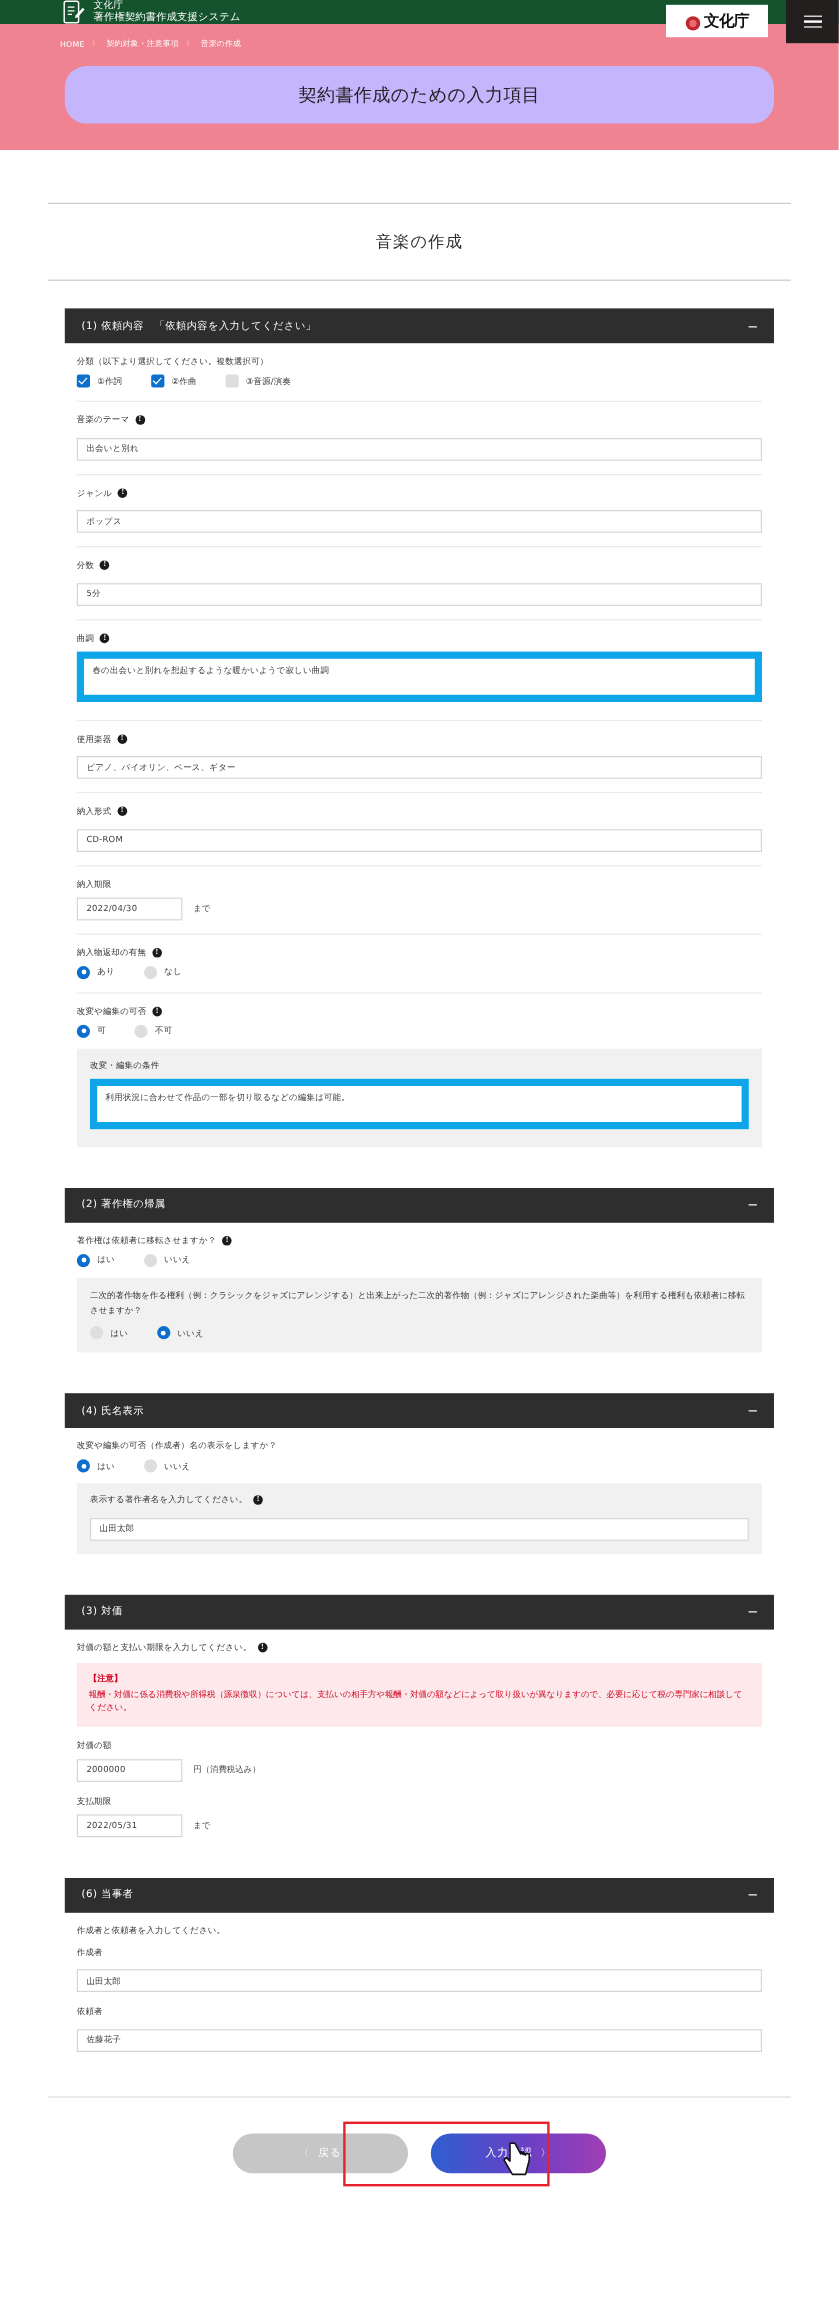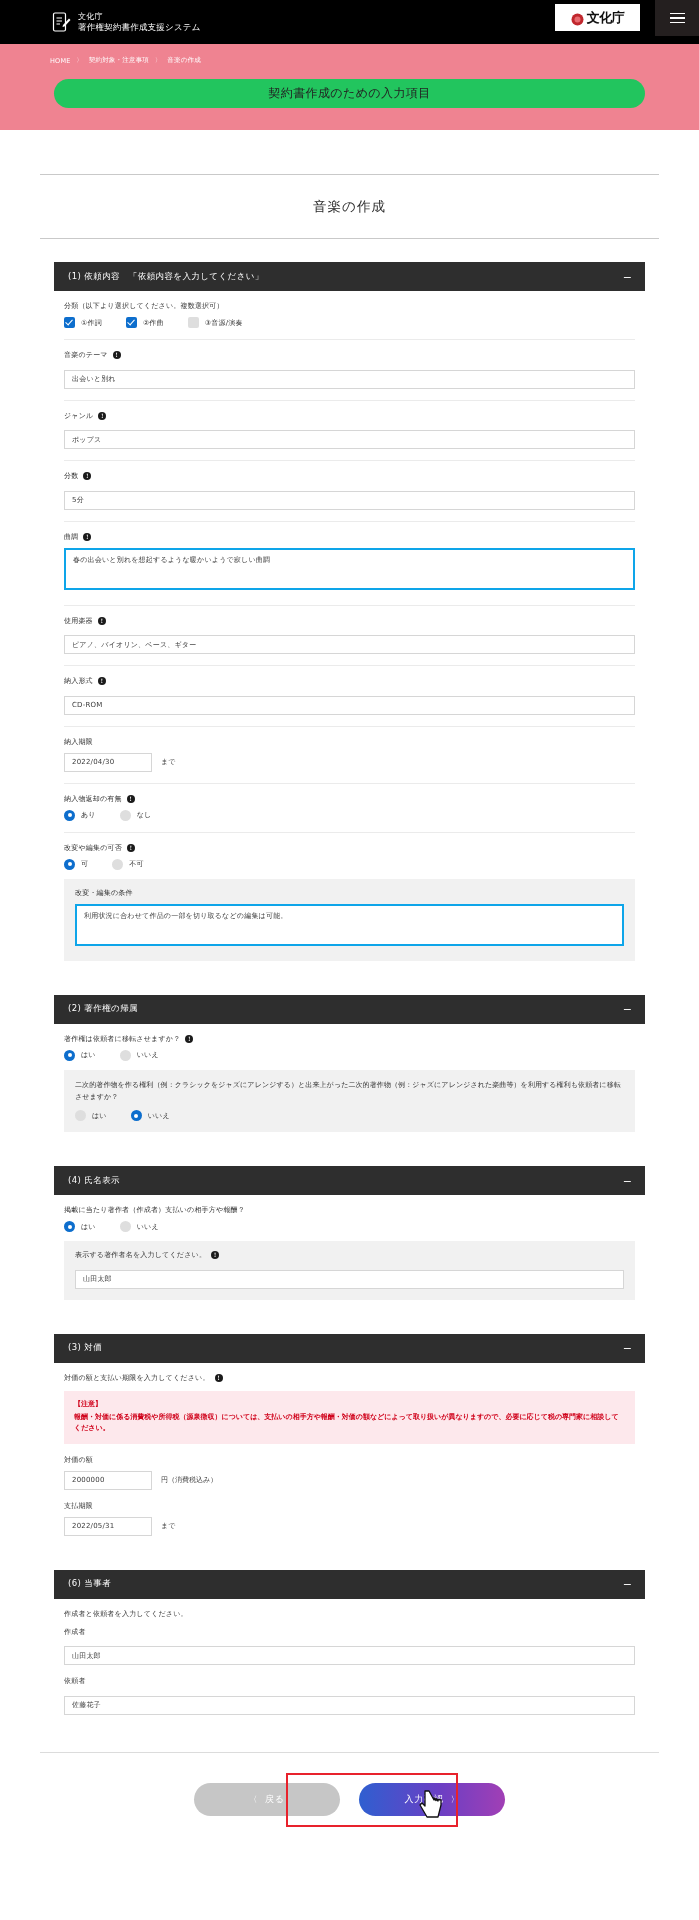--- a/index.html
+++ b/index.html
@@ -6,22 +6,22 @@
   html, body {
     width: 699px;
     background: #ffffff;
     font-family: "DejaVu Sans", "Liberation Sans", sans-serif;
     color: #333;
   }
   body { width: 699px; overflow-x: hidden; }
 
   
   .site-header {
-    background: #000000;
-    height: 44px;
+    background: #14532d;
+    height: 20px;
     display: flex;
     align-items: center;
     padding: 0 0 0 52px;
     position: relative;
   }
   .brand { display: flex; align-items: center; gap: 7px; }
   .brand-icon { width: 19px; height: 23px; flex: 0 0 auto; }
   .brand-text { display: flex; flex-direction: column; justify-content: center; }
   .brand-line1 { font-size: 8px; color: #fff; line-height: 1.25; letter-spacing: .3px; }
   .brand-line2 { font-size: 8.5px; color: #fff; line-height: 1.25; letter-spacing: .2px; }
@@ -60,25 +60,25 @@
   .pink-band { background: #ef8391; padding: 0 0 22px 0; }
   .breadcrumb {
     display: flex; align-items: center; gap: 6px;
     padding: 12px 0 0 50px;
     font-size: 6.5px; color: #fff; letter-spacing: .2px;
   }
   .breadcrumb .sep { font-size: 6px; opacity: .9; }
   .breadcrumb .crumb { white-space: nowrap; }
   .page-banner {
     margin: 14px 54px 0 54px;
-    background: #22c55e;
+    background: #c4b5fd;
     border-radius: 18px;
-    height: 29px;
+    height: 48px;
     display: flex; align-items: center; justify-content: center;
-    font-size: 12px;
+    font-size: 15px;
     color: #222;
     letter-spacing: .4px;
   }
 
   
   .main { padding: 0 0 0 0; }
   .title-wrap {
     margin: 44px 40px 0 40px;
     border-top: 1px solid #c9c9c9;
     border-bottom: 1px solid #c9c9c9;
@@ -129,21 +129,21 @@
     font-size: 7px;
     color: #3a3a3a;
     padding: 0 7px;
     font-family: inherit;
     letter-spacing: .2px;
   }
   .txt-input.short { width: 88px; }
   .txt-area {
     width: 100%;
     height: 42px;
-    border: 2px solid #0ea5e9;
+    border: 6px solid #0ea5e9;
     background: #fff;
     font-size: 7px;
     color: #3a3a3a;
     padding: 5px 7px;
     font-family: inherit;
     resize: none;
     line-height: 1.5;
     letter-spacing: .2px;
   }
   .inline-row { display: flex; align-items: center; gap: 9px; }
@@ -196,21 +196,21 @@
     font-size: 7px; color: #333; line-height: 1.75; letter-spacing: .1px;
   }
 
   
   .warn-box {
     background: #fde8ec;
     padding: 8px 10px 9px 10px;
     margin-top: 8px;
   }
   .warn-title { font-size: 7px; color: #d0021b; font-weight: bold; margin-bottom: 3px; }
-  .warn-text { font-size: 7px; color: #d0021b; line-height: 1.65; font-weight: bold; }
+  .warn-text { font-size: 7px; color: #d0021b; line-height: 1.65; font-weight: normal; }
 
   
   .divider-top { margin: 26px 40px 0 40px; border-top: 1px solid #dcdcdc; }
   .actions {
     display: flex; justify-content: center; align-items: center;
     gap: 19px;
     padding: 30px 0 52px 0;
     position: relative;
   }
   .btn {
@@ -457,21 +457,21 @@
     </div>
   </div>
 
   <div class="section">
     <div class="section-bar">
       <span class="sec-title">(4) 氏名表示</span>
       <span class="toggle">−</span>
     </div>
     <div class="section-body">
       <div class="field">
-        <div class="field-label plain">掲載に当たり著作者（作成者）支払いの相手方や報酬？</div>
+        <div class="field-label plain">改変や編集の可否（作成者）名の表示をしますか？</div>
         <div class="choice-row" style="margin-top:3px;">
           <label class="choice">
             <span class="rb checked"></span>
             <span class="choice-label">はい</span>
           </label>
           <label class="choice">
             <span class="rb"></span>
             <span class="choice-label">いいえ</span>
           </label>
         </div>

